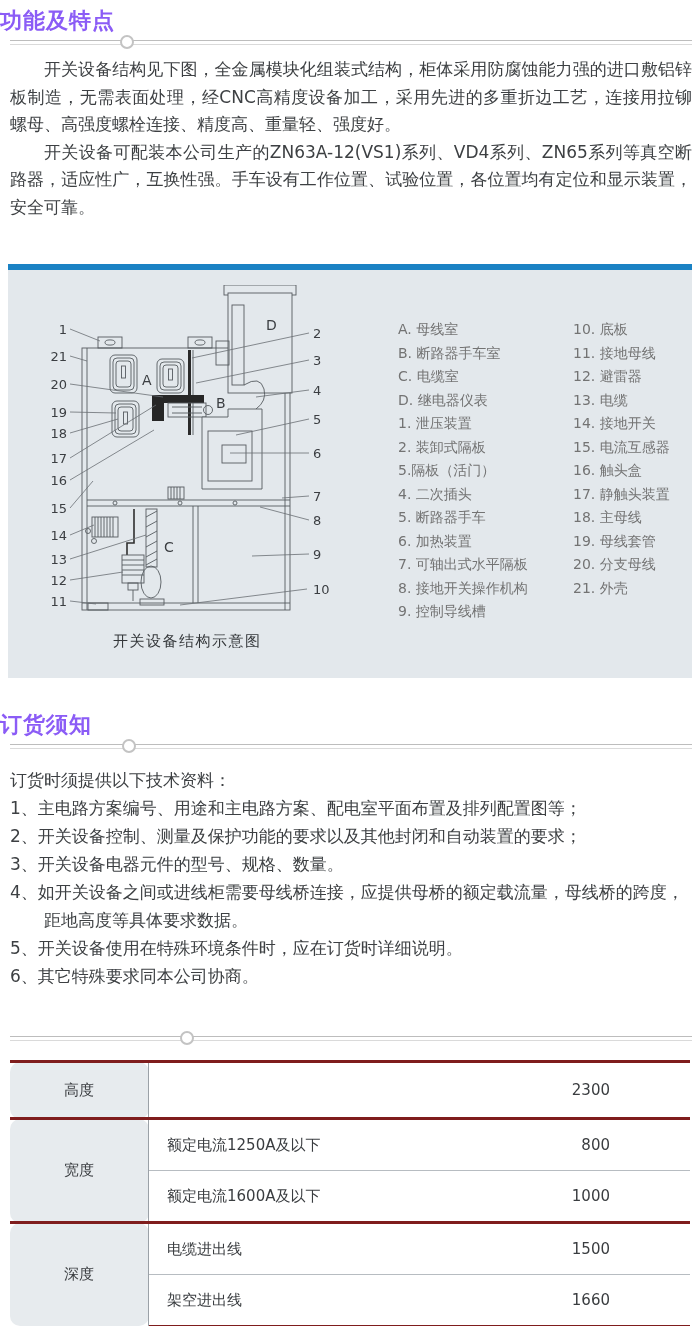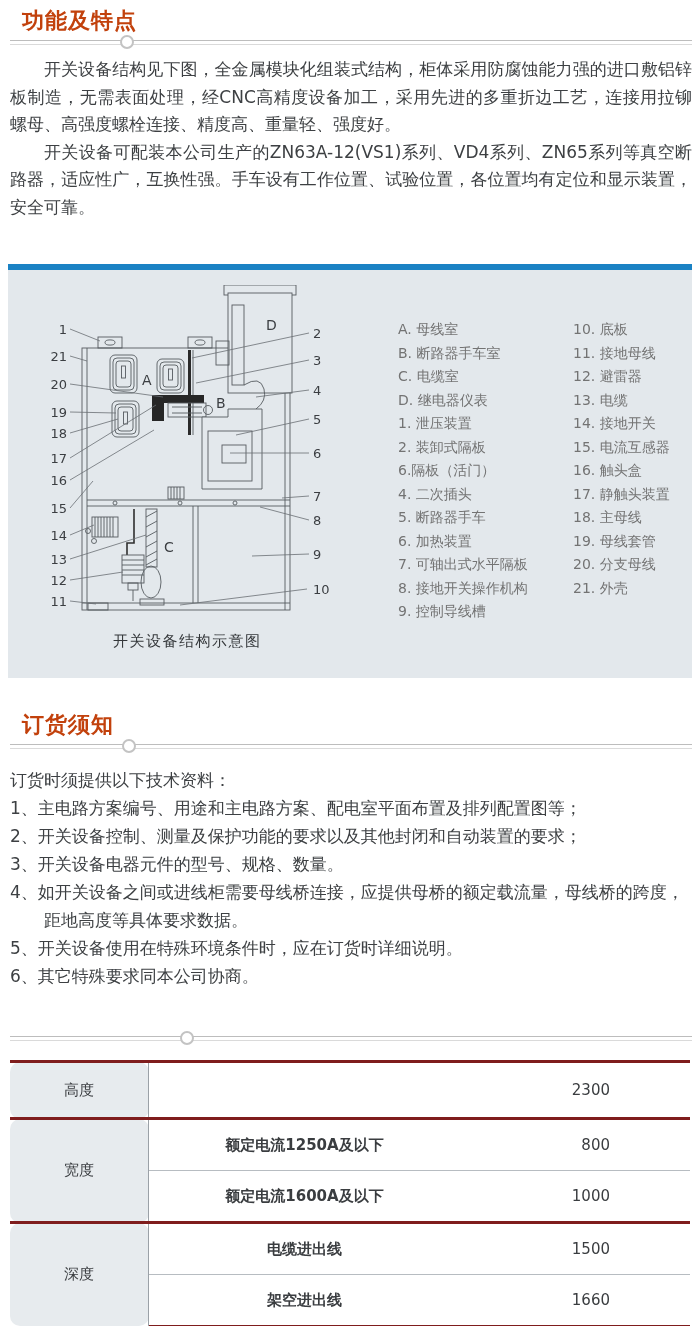--- a/index.html
+++ b/index.html
@@ -1,18 +1,18 @@
 <!DOCTYPE html>
 <html><head>
 <meta charset="utf-8">
 <style>
   html,body{margin:0;padding:0;background:#ffffff;}
   #page{position:relative;width:700px;height:1330px;background:#ffffff;overflow:hidden;
         font-family:"DejaVu Sans","Liberation Sans",sans-serif;color:#3d4043;}
-  .sec-title{position:absolute;left:22px;font-size:22px;font-weight:bold;color:#c2410c;letter-spacing:1px;}
+  .sec-title{position:absolute;left:0;font-size:22px;font-weight:bold;color:#8b5cf6;letter-spacing:1px;}
   .rule{position:absolute;left:10px;width:682px;height:3px;border-top:1px solid #bdbdbd;border-bottom:1px solid #dadada;}
   .knob{position:absolute;top:-6px;width:10px;height:10px;border:2px solid #c3c3c3;border-radius:50%;background:#fff;}
   .paras{position:absolute;left:10px;top:56px;width:682px;font-size:17px;line-height:27.5px;text-align:justify;}
   .paras p{margin:0;text-indent:2em;}
   
   #panel{position:absolute;left:8px;top:264px;width:684px;height:414px;background:#e3e8ec;}
   #panel .bluebar{position:absolute;left:0;top:0;width:100%;height:6px;background:#1a82c4;}
   .legend-col{position:absolute;top:54px;font-size:14px;line-height:23.5px;color:#737373;}
   .legend-col div{white-space:nowrap;}
   #legend-left{left:390px;}
@@ -20,21 +20,21 @@
   .caption{position:absolute;left:105px;top:368px;font-size:15px;letter-spacing:1.5px;color:#34373a;}
   #diag{position:absolute;left:22px;top:21px;}
   
   .order-text{position:absolute;left:10px;top:766px;width:682px;font-size:17px;line-height:28px;}
   .order-text div{padding-left:2em;text-indent:-2em;}
   .order-text .intro{padding-left:0;text-indent:0;}
   
   #dimtable{position:absolute;left:10px;top:1060px;width:680px;border-collapse:collapse;font-size:15px;color:#3a3d40;}
   #dimtable td{padding:0;}
   #dimtable td.c1{width:138px;background:#e7ebee;text-align:center;border-right:1px solid #9ba1a7;}
-  #dimtable td.c2{padding-left:10px;text-align:center;font-weight:bold;}
+  #dimtable td.c2{padding-left:18px;text-align:left;}
   #dimtable td.c3{width:160px;text-align:right;padding-right:80px;margin-top:15px;}
   #dimtable tr.major td{border-top:3px solid #7f1d1d;border-radius:10px;}
   #dimtable td.sub{border-top:1px solid #b7bcc1;}
   #dimtable tr.last td{border-bottom:1px solid #7f1d1d;}
   #dimtable tr.r1 td{height:54px;}
   #dimtable tr td{height:50px;}
   
   #diag text{font-family:"DejaVu Sans","Liberation Sans",sans-serif;fill:#3b3e42;}
   .num{font-size:13px;}
   .zone{font-size:14px;}
@@ -205,21 +205,21 @@
       <text class="num" x="283" y="309">10</text>
     </svg>
 
     <div class="legend-col" id="legend-left">
       <div>A. 母线室</div>
       <div>B. 断路器手车室</div>
       <div>C. 电缆室</div>
       <div>D. 继电器仪表</div>
       <div>1. 泄压装置</div>
       <div>2. 装卸式隔板</div>
-      <div>6.隔板（活门）</div>
+      <div>5.隔板（活门）</div>
       <div>4. 二次插头</div>
       <div>5. 断路器手车</div>
       <div>6. 加热装置</div>
       <div>7. 可轴出式水平隔板</div>
       <div>8. 接地开关操作机构</div>
       <div>9. 控制导线槽</div>
     </div>
     <div class="legend-col" id="legend-right">
       <div>10. 底板</div>
       <div>11. 接地母线</div>

